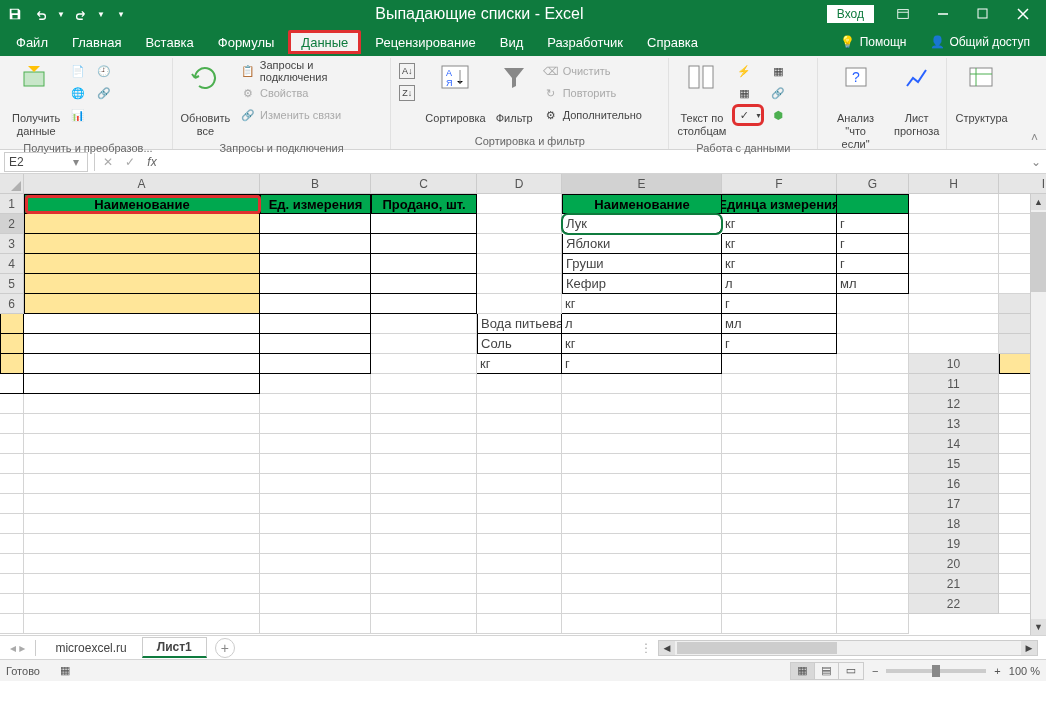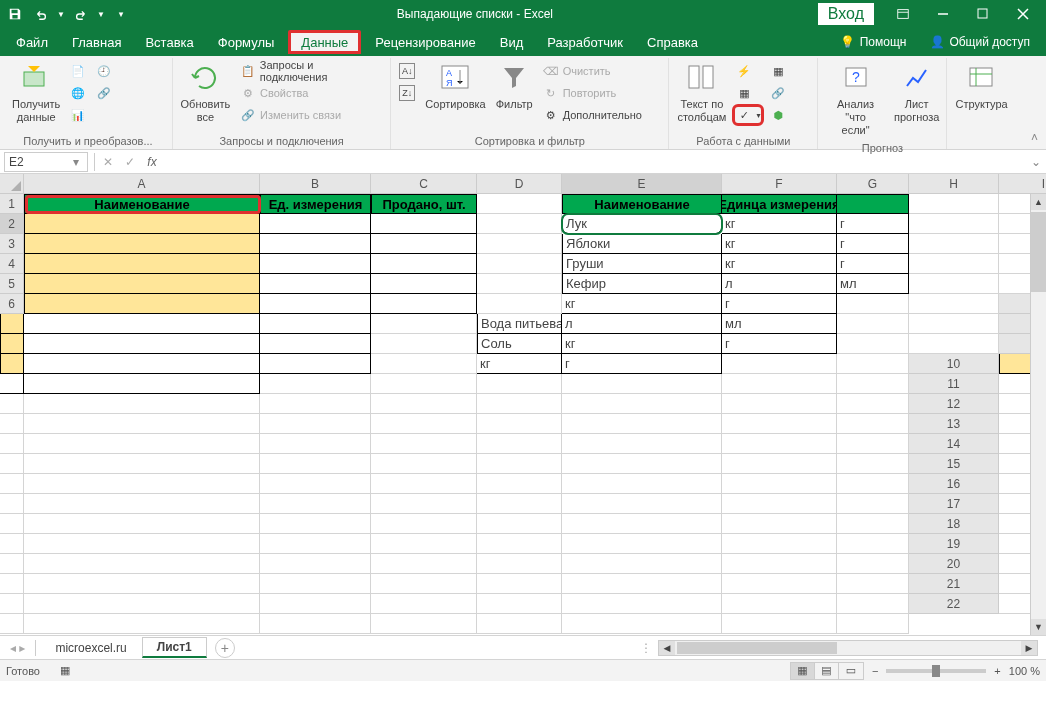--- a/index.html
+++ b/index.html
@@ -2,41 +2,41 @@
 <html><head>
 <meta charset="utf-8">
 <style>
 * { box-sizing: border-box; margin: 0; padding: 0; font-family: 'Segoe UI', Tahoma, sans-serif; }
 body { width: 1046px; height: 726px; background: #fff; overflow: hidden; font-size: 12px; color: #444; }
 
 
 .titlebar { height: 28px; background: #0f7b3e; display: flex; align-items: center; color: #fff; padding: 0 4px; }
 .qat { display: flex; gap: 4px; align-items: center; }
 .qat-btn { width: 22px; height: 22px; display: flex; align-items: center; justify-content: center; cursor: pointer; }
-.title-text { flex: 1; text-align: center; font-size: 12px; }
+.title-text { flex: 1; text-align: center; font-size: 16px; }
 .title-controls { display: flex; align-items: center; gap: 2px; }
-.signin-btn { background: #fff; color: #0f7b3e; padding: 2px 10px; margin-right: 8px; font-size: 16px; }
+.signin-btn { background: #fff; color: #0f7b3e; padding: 2px 10px; margin-right: 8px; font-size: 12px; }
 .tc-btn { width: 38px; height: 24px; display: flex; align-items: center; justify-content: center; cursor: pointer; }
 
 
 .tabstrip { height: 28px; background: #0f7b3e; display: flex; align-items: center; padding: 0 4px; }
 .tab { padding: 0 12px; height: 28px; display: flex; align-items: center; color: #fff; font-size: 13px; cursor: pointer; }
 .tab.active { background: #f3f3f3; color: #0f7b3e; border-radius: 2px 2px 0 0; }
 .tab-highlight { border: 3px solid #e03030; border-radius: 6px; margin: 2px 2px; padding: 0 10px; height: 24px; }
 .tab-right { margin-left: auto; display: flex; }
 .tab-right .tab { font-size: 12px; }
 
 
 .ribbon { height: 94px; background: #f3f3f3; border-bottom: 1px solid #d4d4d4; display: flex; padding: 2px 4px 0 4px; }
 .rgroup { display: flex; flex-direction: column; border-right: 1px solid #e1e1e1; padding: 0 4px; }
 .rgroup-body { flex: 1; display: flex; align-items: flex-start; gap: 2px; padding-top: 2px; }
 .rgroup-label { text-align: center; font-size: 11px; color: #666; padding: 2px 0; white-space: nowrap; }
 .rbtn { display: flex; flex-direction: column; align-items: center; justify-content: center; padding: 2px 4px; cursor: pointer; border-radius: 2px; min-width: 40px; }
 .rbtn-icon { width: 32px; height: 32px; display: flex; align-items: center; justify-content: center; }
-.rbtn-lbl { font-size: 11px; text-align: center; line-height: 1.2; margin-top: 4px; }
+.rbtn-lbl { font-size: 11px; text-align: center; line-height: 1.2; margin-top: 18px; }
 .rbtn-small { display: flex; align-items: center; gap: 4px; padding: 2px 4px; cursor: pointer; font-size: 11px; height: 22px; border-radius: 2px; }
 .rbtn-small.disabled { color: #aaa; }
 .rcol { display: flex; flex-direction: column; }
 .smicon { width: 16px; height: 16px; display: inline-flex; align-items: center; justify-content: center; }
 .data-val-highlight { border: 3px solid #e03030; border-radius: 6px; padding: 1px; }
 
 
 .fbar { height: 24px; background: #fff; border-bottom: 1px solid #d4d4d4; display: flex; align-items: center; }
 .namebox { width: 84px; height: 20px; border: 1px solid #ccc; margin: 0 4px; padding: 0 4px; font-size: 12px; display:flex; align-items:center; }
 .namebox-dd { width: 14px; text-align: center; color: #888; cursor: pointer; }

